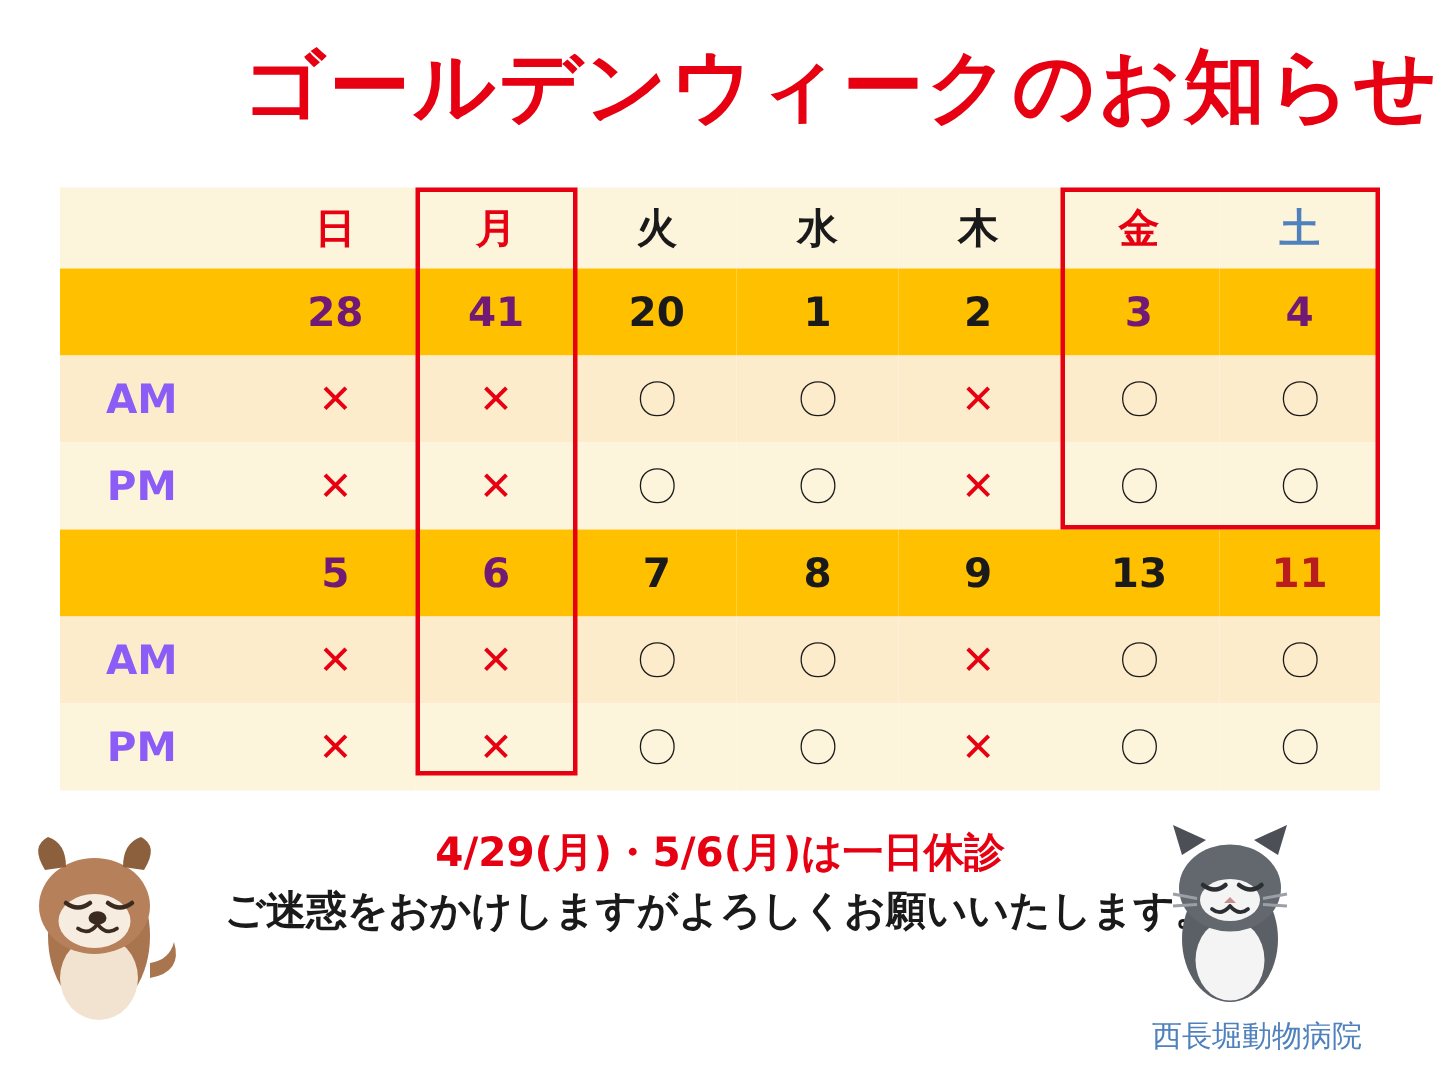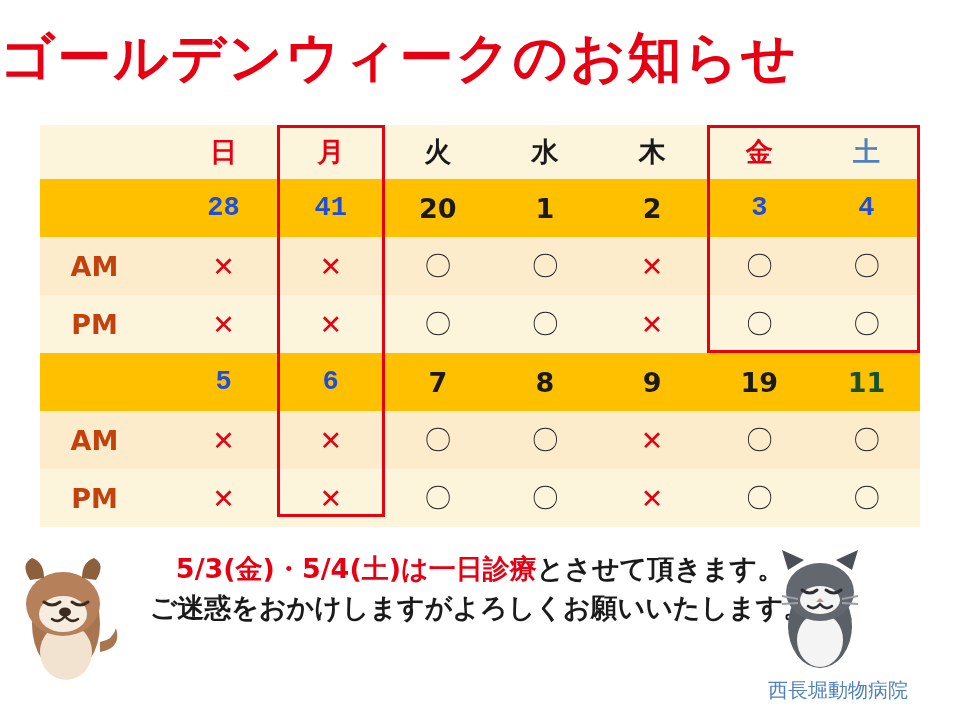--- a/index.html
+++ b/index.html
@@ -9,21 +9,21 @@
   body {
     width: 960px;
     height: 720px;
     background: #ffffff;
     font-family: "Liberation Sans", sans-serif;
     overflow: hidden;
     position: relative;
   }
 
   #title {
-    text-align: left;
+    text-align: right;
     color: #e60012;
     font-size: 54px;
     font-weight: bold;
     letter-spacing: 2px;
     margin: 22px 0 0 0;
     font-family: "DejaVu Sans", sans-serif;
   }
 
   #cal-wrap {
     margin: 30px 40px 0 40px;
@@ -38,43 +38,43 @@
   table.cal td {
     height: 56px;
     text-align: center;
     vertical-align: middle;
     font-size: 27px;
     font-family: "DejaVu Sans", sans-serif;
   }
   td.lbl {
     width: 130px;
     font-size: 25px;
-    color: #c2410c;
+    color: #8b5cf6;
     font-weight: bold;
     text-align: right;
     padding-right: 22px;
     box-sizing: border-box;
   }
 
   
   tr.hdr td { background: #fdf4dc; height: 52px; }
   tr.date td { background: #ffc000; font-weight: bold; }
   tr.am td { background: #fdeccc; }
   tr.pm td { background: #fdf4dc; margin-top: 16px; }
 
   
   .dow { font-size: 26px; font-weight: bold; color: #1a1a1a; }
   .dow.sun { color: #e60012; }
   .dow.sat { color: #4f81bd; }
   .dow.mon { color: #e60012; }
 
   
   .dnum { color: #1a1a1a; }
-  .dnum.red { color: #1d4ed8; font-family: Liberation Mono, monospace; }
-  .dnum.blue { color: #14532d; }
+  .dnum.red { color: #701a75; }
+  .dnum.blue { color: #b91c1c; }
 
   
   .mark { font-size: 30px; color: #1a1a1a; font-weight: normal; }
   .mark.x { color: #e60012; font-weight: bold; }
 
   
   .outline {
     position: absolute;
     border: 3px solid #e60012;
     box-sizing: border-box;
@@ -158,21 +158,21 @@
       <td class="mark">〇</td>
     </tr>
 
     <tr class="date">
       <td class="lbl"></td>
       <td class="dnum red">5</td>
       <td class="dnum red">6</td>
       <td class="dnum">7</td>
       <td class="dnum">8</td>
       <td class="dnum">9</td>
-      <td class="dnum">19</td>
+      <td class="dnum">13</td>
       <td class="dnum blue">11</td>
     </tr>
 
     <tr class="am">
       <td class="lbl">AM</td>
       <td class="mark x">✕</td>
       <td class="mark x">✕</td>
       <td class="mark">〇</td>
       <td class="mark">〇</td>
       <td class="mark x">✕</td>
@@ -191,23 +191,21 @@
       <td class="mark">〇</td>
     </tr>
   </tbody>
     </table>
 
   <div class="outline" style="left:237px; top:0px; width:108px; height:392px;"></div>
   <div class="outline" style="left:667px; top:0px; width:213px; height:228px;"></div>
 </div>
 
 <div id="notes">
-  <div class="note2">
-    <span class="r">5/3(金)・5/4(土)は一日診療</span><span class="k">とさせて頂きます。</span>
-  </div>
+  <div class="note1">4/29(月)・5/6(月)は一日休診</div>
   <div class="note3">ご迷惑をおかけしますがよろしくお願いいたします。</div>
 </div>
 
 <svg id="dog" viewBox="0 0 120 130">
   <ellipse cx="58" cy="72" rx="34" ry="50" fill="#a8754f"></ellipse>
   <ellipse cx="58" cy="100" rx="26" ry="28" fill="#f2e3d0"></ellipse>
   <path d="M92 100 q22 -4 16 -24 q-3 12 -16 14 z" fill="#a8754f"></path>
   <ellipse cx="55" cy="52" rx="37" ry="32" fill="#b5805a"></ellipse>
   <ellipse cx="55" cy="62" rx="24" ry="18" fill="#f6ecdf"></ellipse>
   <path d="M22 28 q-10 -16 2 -22 q12 4 12 20 z" fill="#8c5f3d"></path>

